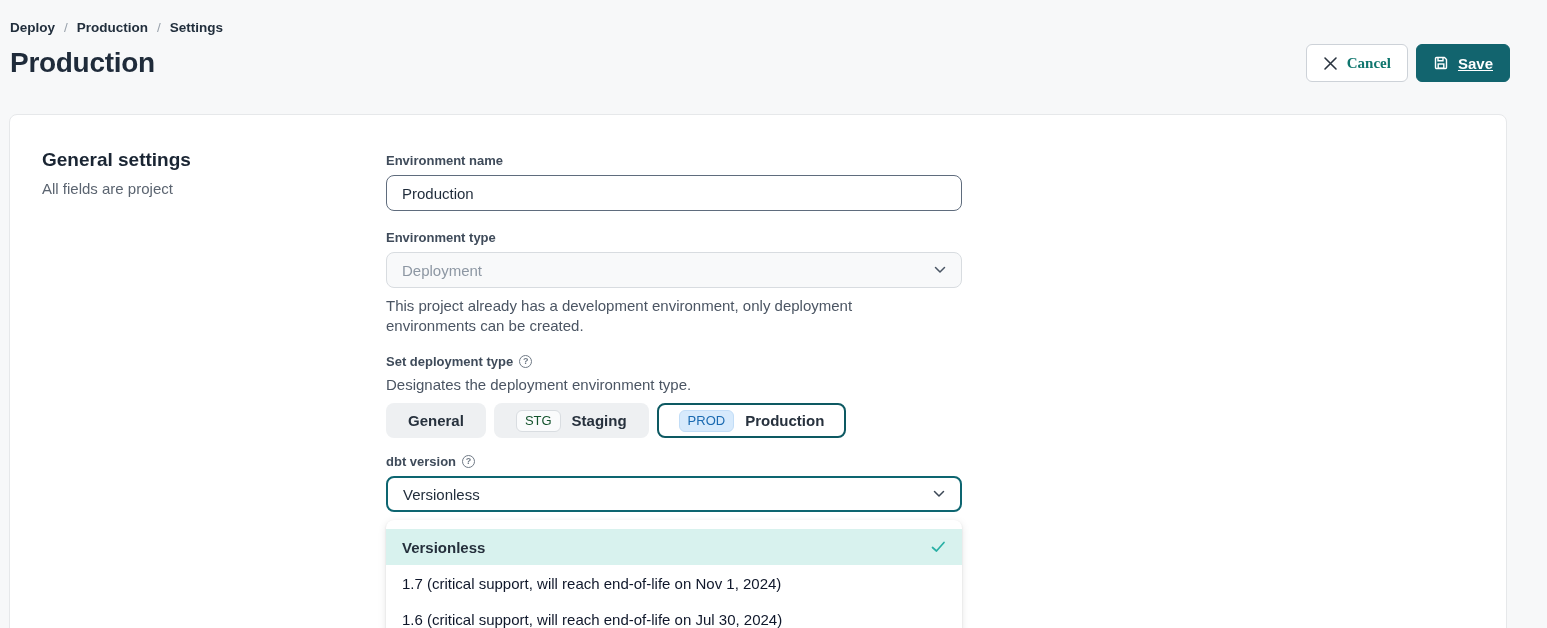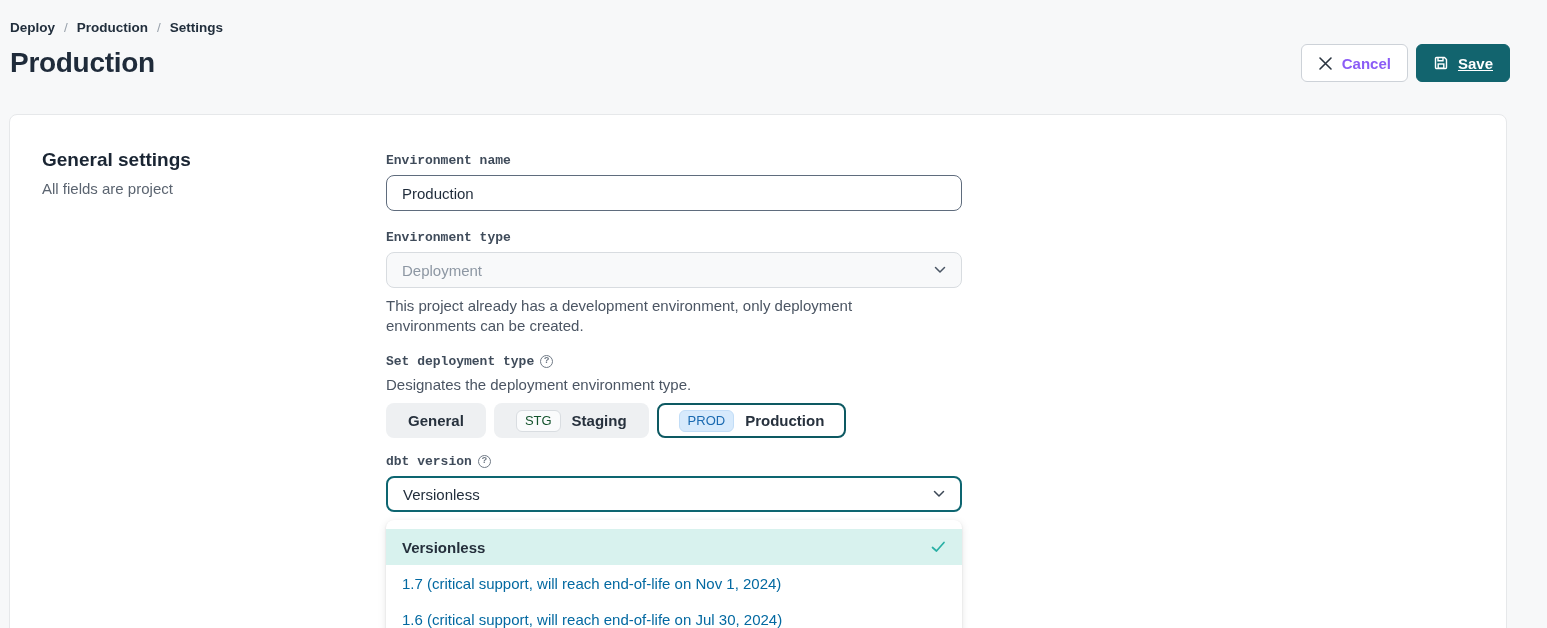--- a/index.html
+++ b/index.html
@@ -30,21 +30,21 @@
     position:absolute; top:44px; right:37px;
     display:flex; gap:8px;
   }
   .btn {
     height:38px; border-radius:6px; padding:0 16px;
     display:inline-flex; align-items:center; gap:9px;
     font-family:"Liberation Sans", sans-serif;
     font-size:15px; font-weight:600; cursor:pointer;
   }
   .btn-secondary {
-    background:#ffffff; border:1px solid #cdd2d8; color:#8b5cf6;
+    background:#ffffff; border:1px solid #cdd2d8; color:#0f766e;font-family:Liberation Serif, serif;
   }
   .btn-primary {
     background:#12646e; border:1px solid #12646e; color:#ffffff;text-decoration:underline;
   }
   .btn svg { display:block; }
 
   
   .card {
     position:absolute; left:9px; top:114px;
     width:1498px; height:560px;
@@ -61,21 +61,21 @@
   .section-subtitle {
     font-size:15px; color:#5b6470;
   }
 
   .form-col {
     position:absolute; left:376px; top:38px; width:576px;
   }
 
   .field-label {
     font-size:13px; font-weight:700; color:#3f4b5a;
-    display:flex; align-items:center; gap:6px;font-family:Liberation Mono, monospace;
+    display:flex; align-items:center; gap:6px;
   }
   .help-icon {
     width:13px; height:13px; border:1.2px solid #707a86; border-radius:50%;
     display:inline-flex; align-items:center; justify-content:center;
     font-size:9px; font-weight:700; color:#707a86; line-height:1;
   }
 
   .text-input {
     margin-top:7px; width:100%; height:36px;
     border:1px solid #5f6c7d; border-radius:8px;
@@ -135,21 +135,21 @@
   
   .menu {
     margin-top:8px; width:100%;
     background:#ffffff; border-radius:8px;
     box-shadow:0 1px 2px rgba(0,0,0,0.12), 0 2px 8px rgba(0,0,0,0.10);
     padding-top:9px; overflow:hidden;
   }
   .menu-item {
     height:36px; padding:0 16px;
     display:flex; align-items:center; justify-content:space-between;
-    font-size:15px; color:#0369a1; cursor:pointer;
+    font-size:15px; color:#0f172a; cursor:pointer;
   }
   .menu-item.selected {
     background:#d8f2ee; font-weight:700; color:#25303c;
   }
 </style>
 </head>
 <body>
 
 <nav class="breadcrumb">
   <span class="crumb">Deploy</span>

